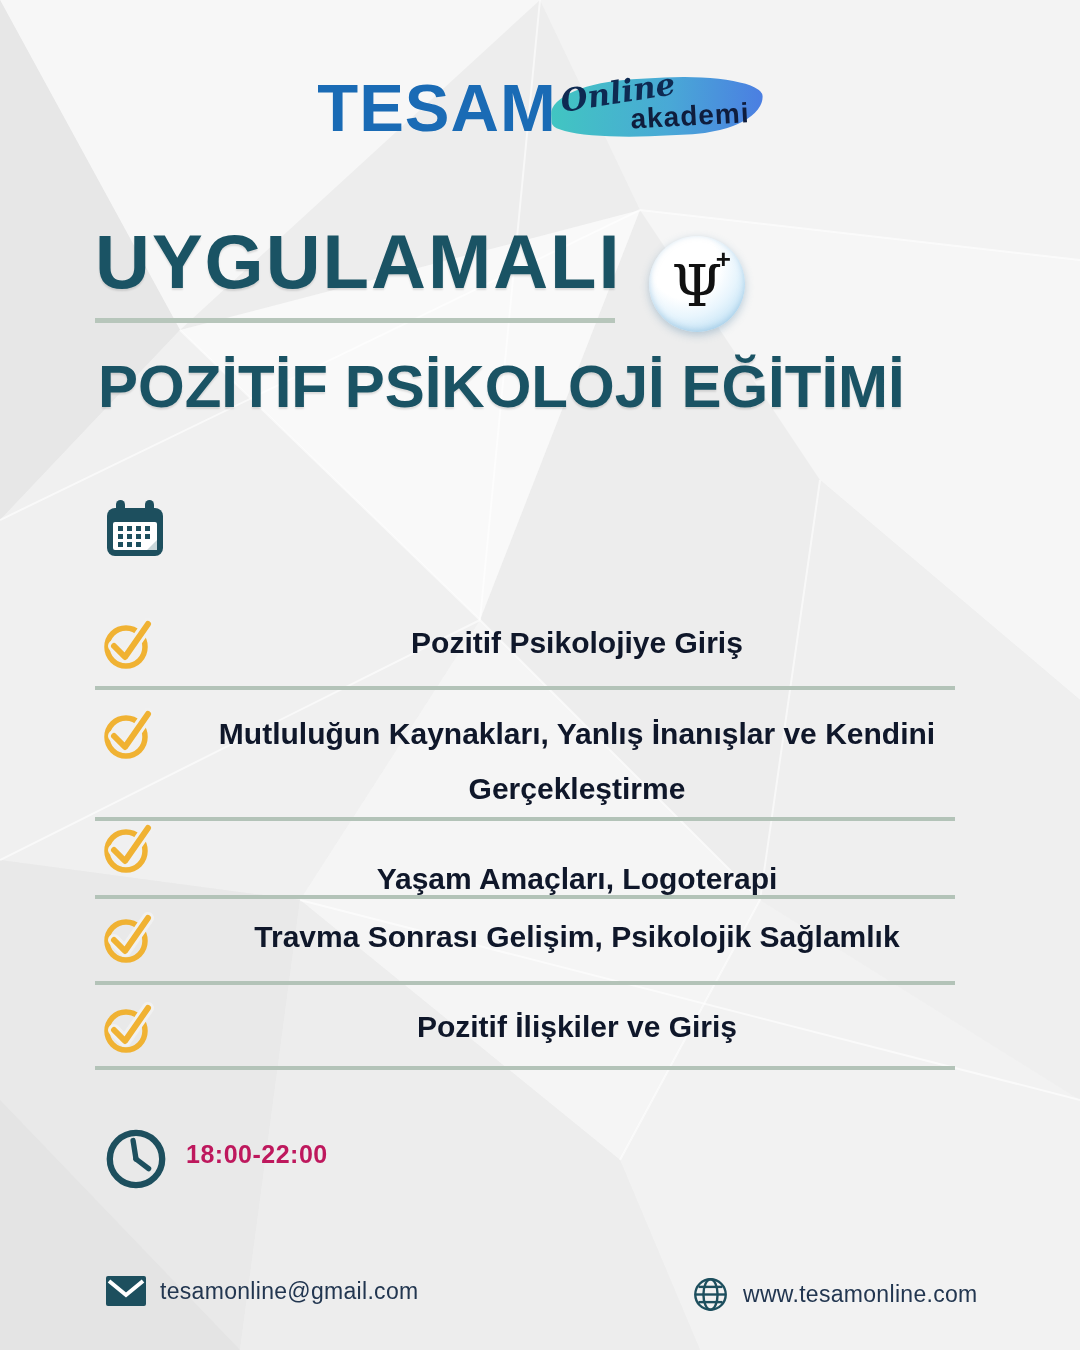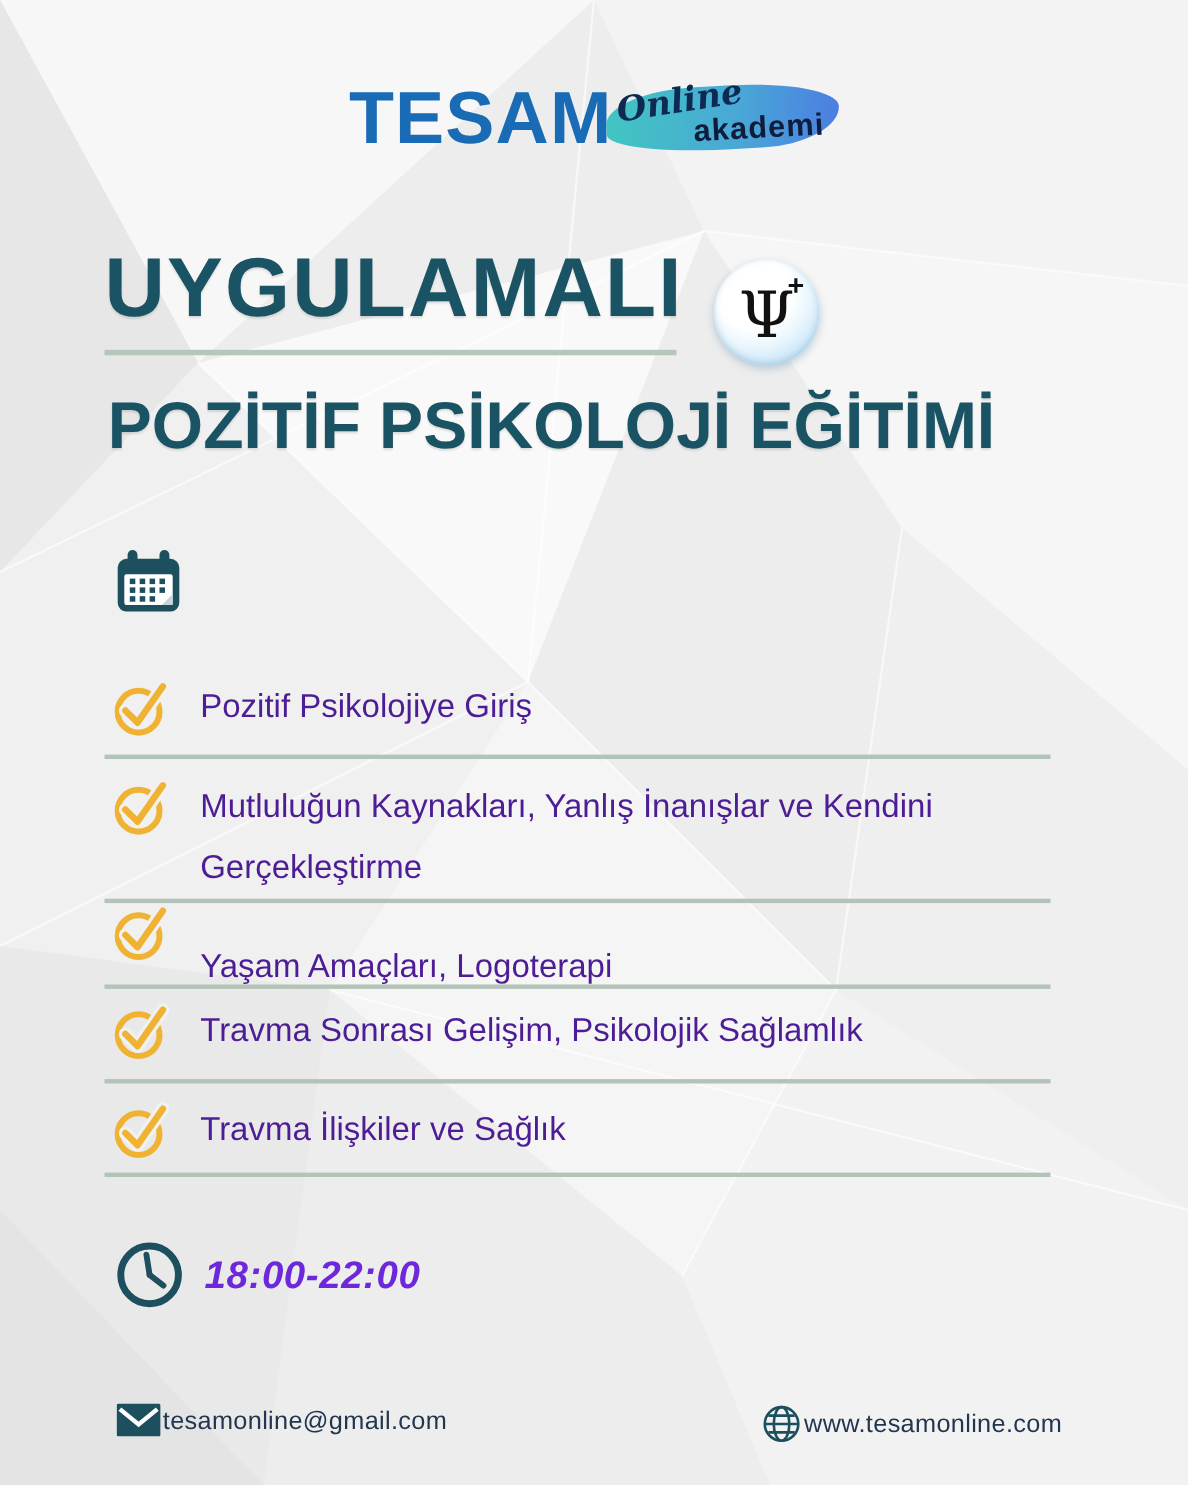--- a/index.html
+++ b/index.html
@@ -56,35 +56,35 @@
     left:95px;top:352px;margin:3px;
     font-size:60px;font-weight:800;letter-spacing:0px;
     color:#1a5364;line-height:1.05;white-space:nowrap;
     text-shadow:0 2px 2px rgba(0,0,0,0.12);
   }
 
   
   .date-icon{left:103px;top:498px;}
   .date-text{left:182px;top:519px;font-size:31px;font-weight:700;color:#16335c;letter-spacing:.5px;}
   .clock-icon{left:103px;top:1126px;}
-  .time-text{left:186px;top:1140px;font-size:35px;font-weight:700;color:#6d28d9;letter-spacing:.5px;font-style:italic;}
+  .time-text{left:186px;top:1140px;font-size:25px;font-weight:700;color:#be185d;letter-spacing:.5px;}
 
   
   .check{position:absolute;left:101px;width:56px;height:56px;}
-  .topic{position:absolute;left:182px;width:790px;font-size:30px;font-weight:400;color:#4c1d95;line-height:54px;}
+  .topic{position:absolute;left:182px;width:790px;font-size:30px;font-weight:700;color:#0f172a;line-height:54px;text-align:center;}
   .r1 .check{top:616px;} .r1 .topic{top:616px;}
   .r2 .check{top:706px;} .r2 .topic{top:706px;line-height:55px;}
   .r3 .check{top:820px;} .r3 .topic{top:852px;}
   .r4 .check{top:910px;} .r4 .topic{top:910px;}
   .r5 .check{top:1000px;} .r5 .topic{top:1000px;}
   .divider{position:absolute;left:95px;width:860px;height:4px;background:#b3c3b8;z-index:1;}
   .d1{top:686px;} .d2{top:817px;} .d3{top:895px;} .d4{top:981px;} .d5{top:1066px;}
 
   
-  .footer-item{position:absolute;display:flex;align-items:center;gap:2px;}
+  .footer-item{position:absolute;display:flex;align-items:center;gap:14px;}
   .f-email{left:106px;top:1276px;}
   .f-phone{left:438px;top:1276px;}
   .f-web{left:692px;top:1276px;}
   .footer-text{font-size:23px;font-weight:400;color:#223650;letter-spacing:.3px;}
 </style>
 </head>
 <body>
 
 <div class="poster">
 
@@ -191,21 +191,21 @@
       <div class="topic">Travma Sonrası Gelişim, Psikolojik Sağlamlık</div>
     </div>
     <div class="divider d4"></div>
 
     <div class="r5">
       <svg class="check" viewBox="0 0 56 56">
         <circle cx="25" cy="31" r="19" fill="none" stroke="#f0b233" stroke-width="5.5"></circle>
         <path d="M13 30 L24 41 L47 8" fill="none" stroke="#f1f1f1" stroke-width="12" stroke-linecap="round" stroke-linejoin="round"></path>
         <path d="M13 30 L24 41 L47 8" fill="none" stroke="#f0b233" stroke-width="6" stroke-linecap="round" stroke-linejoin="round"></path>
       </svg>
-      <div class="topic">Travma İlişkiler ve Sağlık</div>
+      <div class="topic">Pozitif İlişkiler ve Giriş</div>
     </div>
     <div class="divider d5"></div>
   </div>
 
   <svg class="layer clock-icon" width="66" height="66" viewBox="0 0 68 68">
     <circle cx="34" cy="34" r="27" fill="none" stroke="#1d4f5e" stroke-width="6.5"></circle>
     <line x1="34" y1="34" x2="31" y2="15" stroke="#1d4f5e" stroke-width="5.5" stroke-linecap="round"></line>
     <line x1="34" y1="34" x2="47" y2="44" stroke="#1d4f5e" stroke-width="5.5" stroke-linecap="round"></line>
   </svg>
   <span class="layer time-text">18:00-22:00</span>

